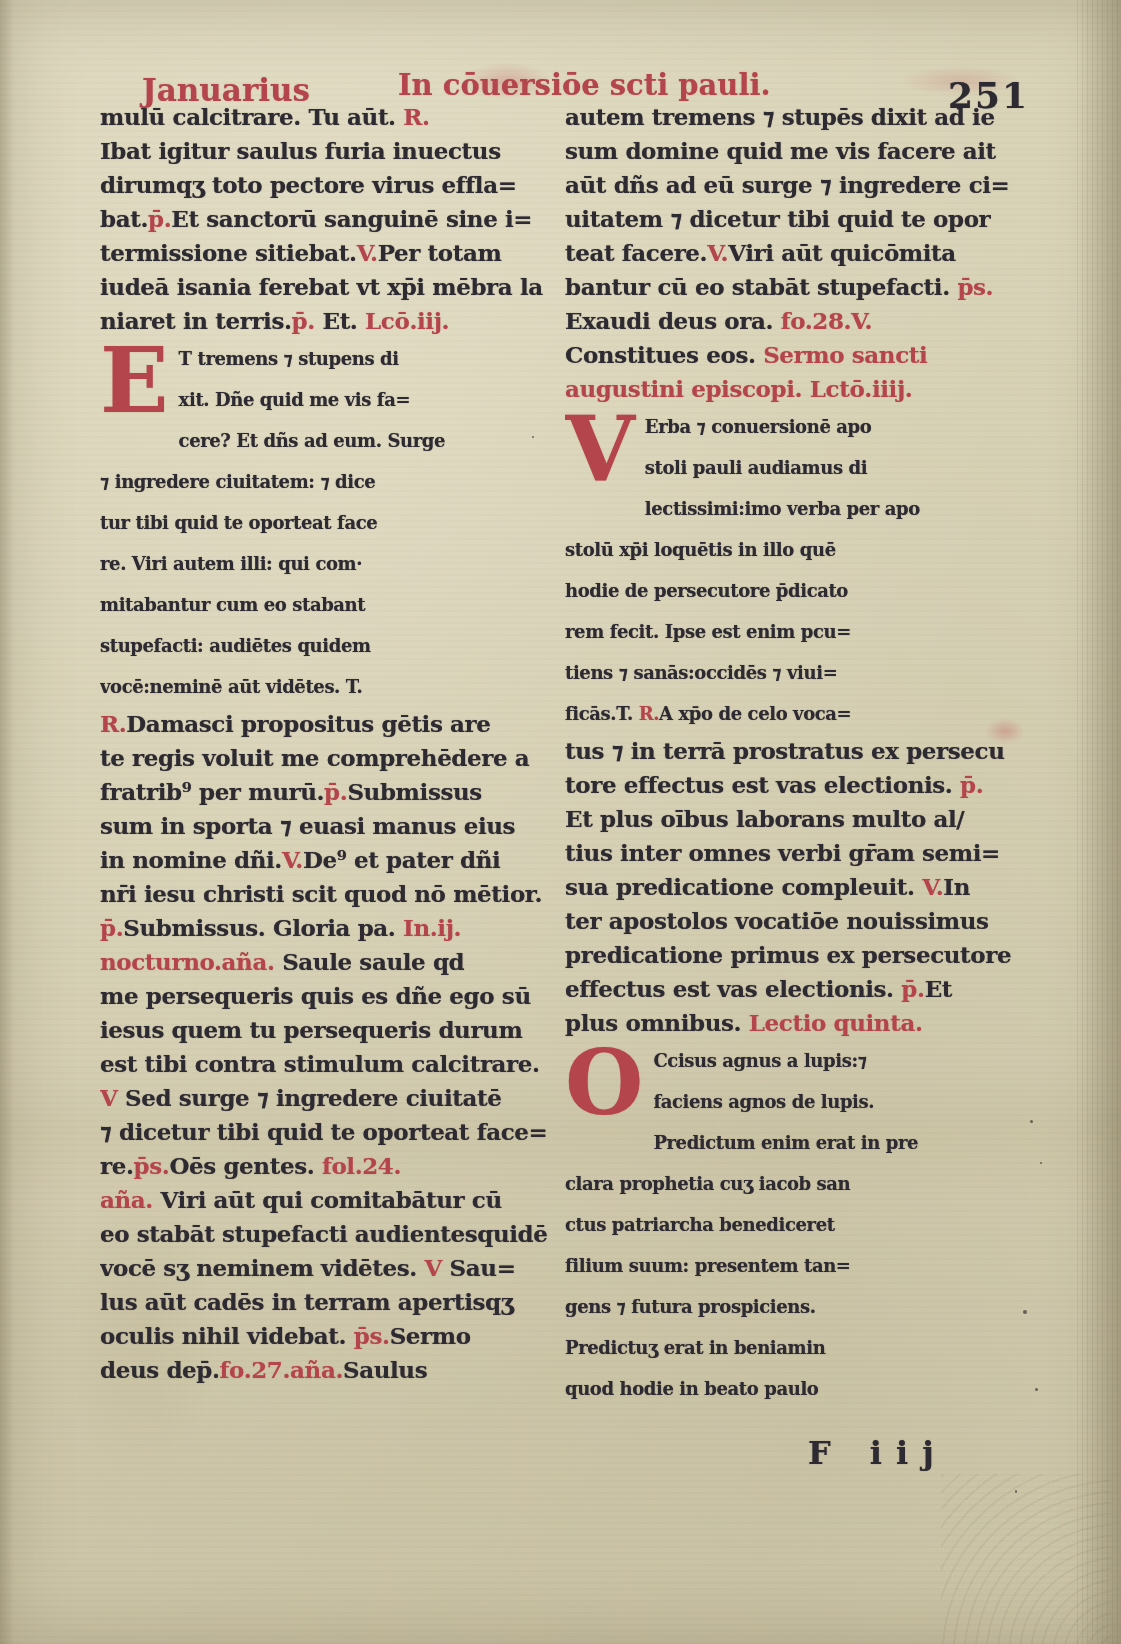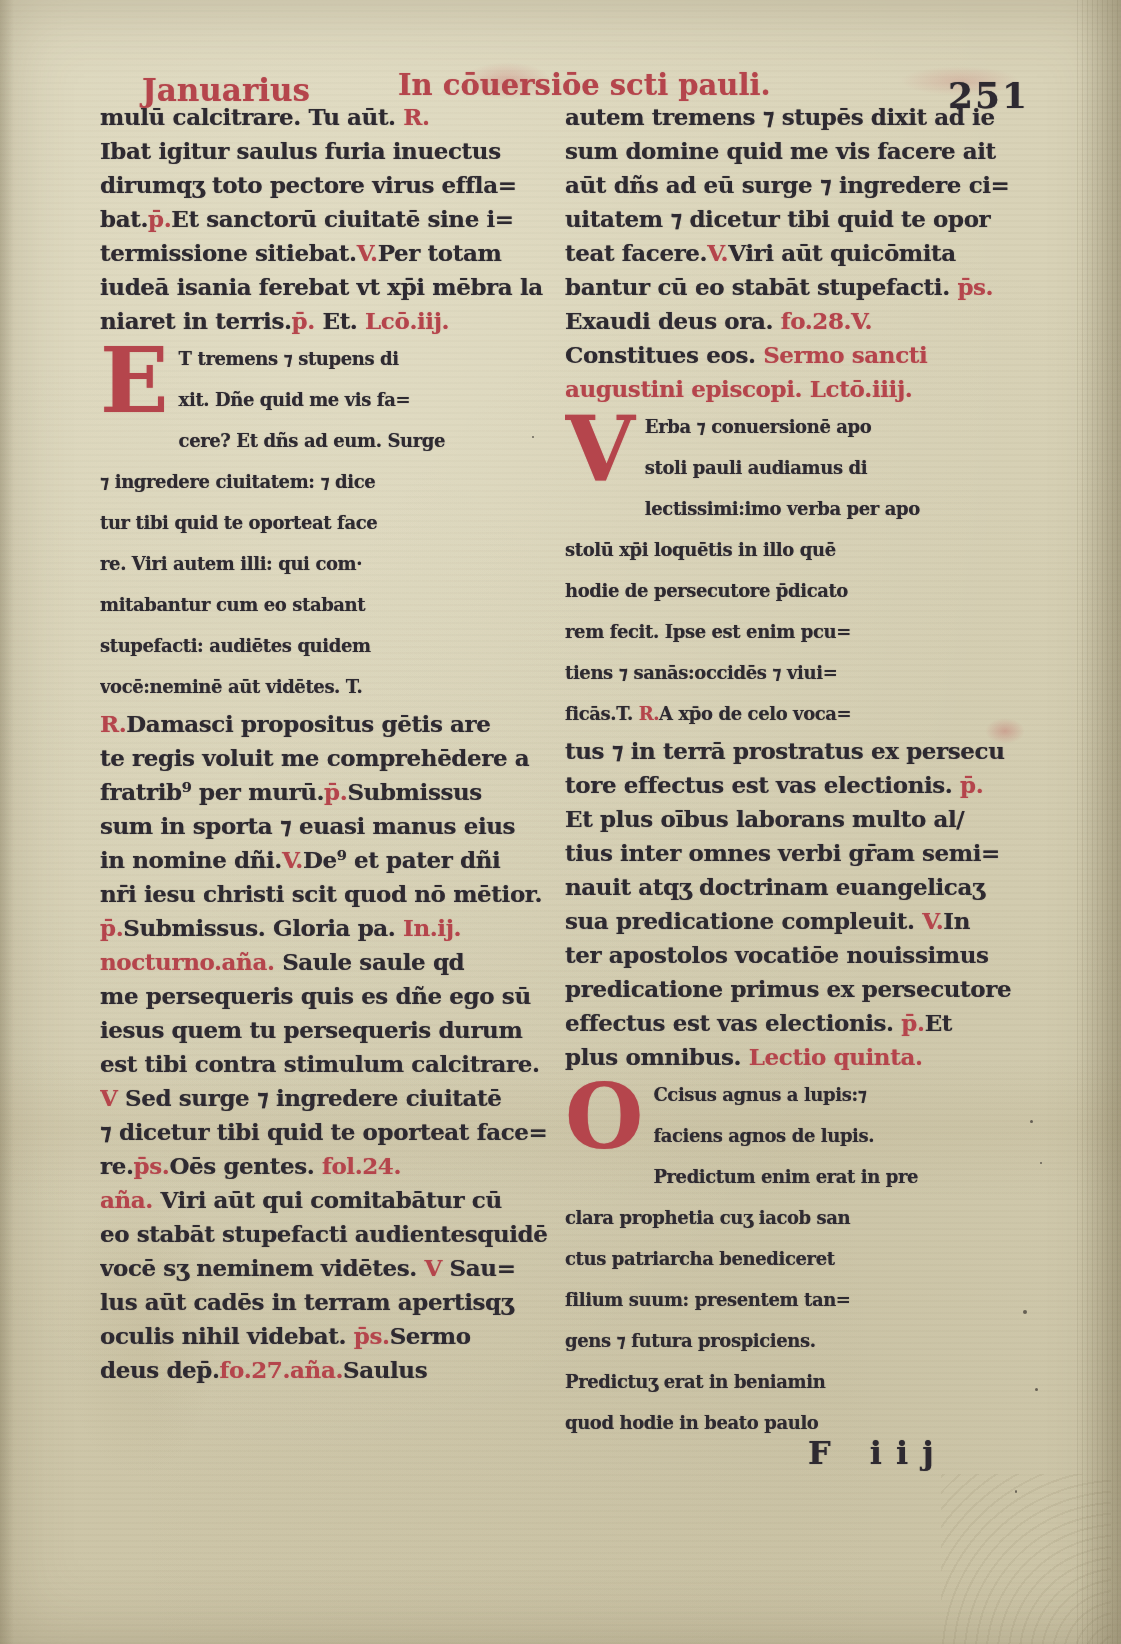--- a/index.html
+++ b/index.html
@@ -82,21 +82,21 @@
     <span class="hdr hdr-title">In cōuersiōe scti pauli.</span>
     <span class="hdr hdr-folio">251</span>
   </div>
 
   <div class="columns">
     <div class="col" id="col-left">
         <div class="block small">
           <div class="line"><span>mulū calcitrare. Tu aūt. </span><span class="red">R.</span></div>
           <div class="line"><span>Ibat igitur saulus furia inuectus</span></div>
           <div class="line"><span>dirumqʒ toto pectore virus effla=</span></div>
-          <div class="line"><span>bat.</span><span class="red">p̄.</span><span>Et sanctorū ciuitatē sine i=</span></div>
+          <div class="line"><span>bat.</span><span class="red">p̄.</span><span>Et sanctorū sanguinē sine i=</span></div>
           <div class="line"><span>termissione sitiebat.</span><span class="red">V.</span><span>Per totam</span></div>
           <div class="line"><span>iudeā isania ferebat vt xp̄i mēbra la</span></div>
           <div class="line"><span>niaret in terris.</span><span class="red">p̄.</span><span> Et. </span><span class="red">Lcō.iij.</span></div>
         </div>
         <div class="block large">
           <span class="drop-cap">E</span>
           <div class="line"><span>T tremens ⁊ stupens di</span></div>
           <div class="line"><span>xit. Dñe quid me vis fa=</span></div>
           <div class="line"><span>cere? Et dñs ad eum. Surge</span></div>
           <div class="line"><span>⁊ ingredere ciuitatem: ⁊ dice</span></div>
@@ -150,21 +150,20 @@
           <div class="line"><span>hodie de persecutore p̄dicato</span></div>
           <div class="line"><span>rem fecit. Ipse est enim pcu=</span></div>
           <div class="line"><span>tiens ⁊ sanās:occidēs ⁊ viui=</span></div>
           <div class="line"><span>ficās.T. </span><span class="red">R.</span><span>A xp̄o de celo voca=</span></div>
         </div>
         <div class="block small">
           <div class="line"><span>tus ⁊ in terrā prostratus ex persecu</span></div>
           <div class="line"><span>tore effectus est vas electionis. </span><span class="red">p̄.</span></div>
           <div class="line"><span>Et plus oībus laborans multo al/</span></div>
           <div class="line"><span>tius inter omnes verbi gr̄am semi=</span></div>
-          <div class="line"><span>nauit atqʒ doctrinam euangelicaʒ</span></div>
           <div class="line"><span>sua predicatione compleuit. </span><span class="red">V.</span><span>In</span></div>
           <div class="line"><span>ter apostolos vocatiōe nouissimus</span></div>
           <div class="line"><span>predicatione primus ex persecutore</span></div>
           <div class="line"><span>effectus est vas electionis. </span><span class="red">p̄.</span><span>Et</span></div>
           <div class="line"><span>plus omnibus. </span><span class="red">Lectio quinta.</span></div>
         </div>
         <div class="block large">
           <span class="drop-cap">O</span>
           <div class="line"><span>Ccisus agnus a lupis:⁊</span></div>
           <div class="line"><span>faciens agnos de lupis.</span></div>

